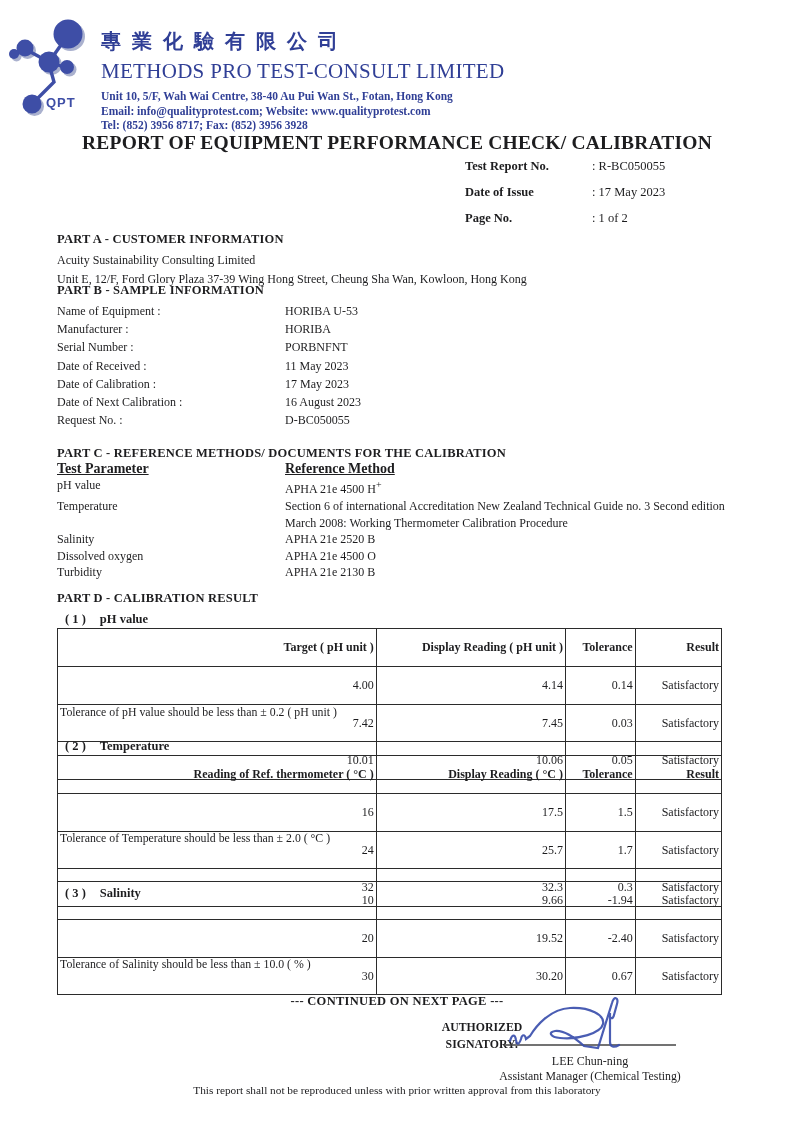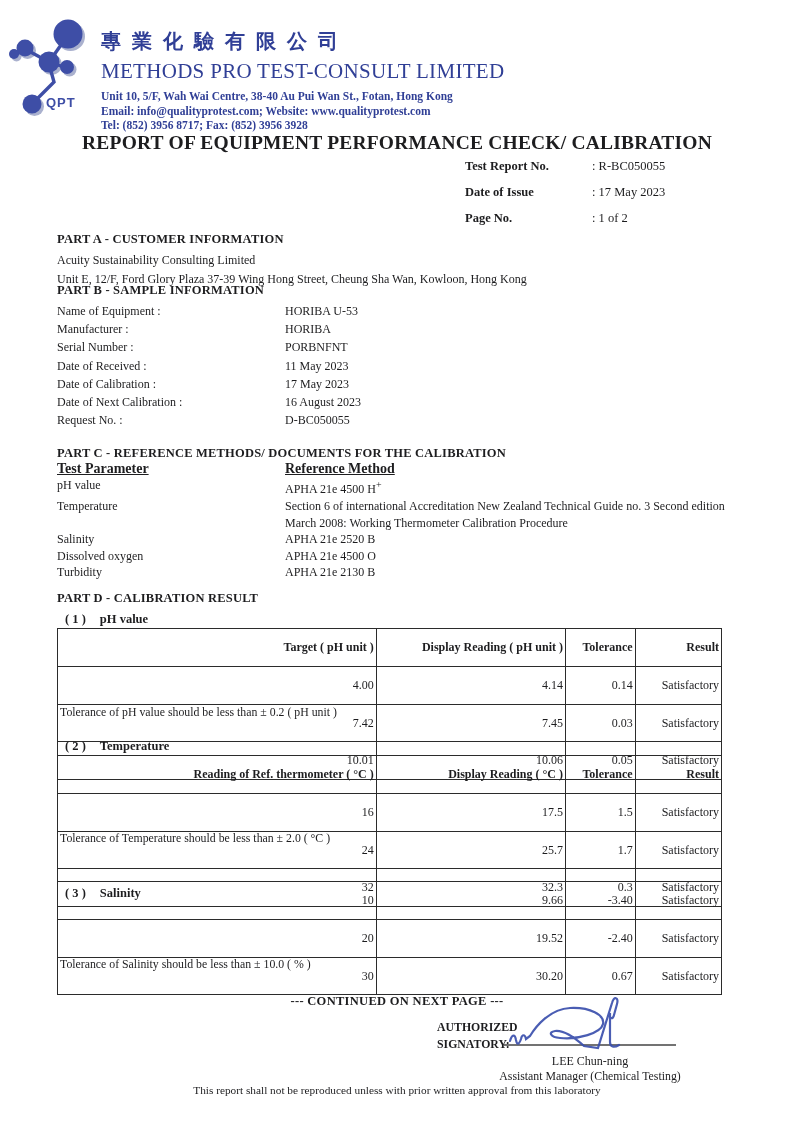--- a/index.html
+++ b/index.html
@@ -47,21 +47,21 @@
   .cal-table th,.cal-table td{border:1px solid #2b2b2b;text-align:right;padding:11px 2px;line-height:14.8px;font-weight:400;}
   .cal-table th{font-weight:700;}
   .note{font-size:11.8px;}
 
   .cap1{top:612px;} .tb1{left:57px;top:628px;} .nt1{left:60px;top:705px;}
   .cap2{top:739px;} .tb2{left:57px;top:755px;} .nt2{left:60px;top:831px;}
   .cap3{top:866px;margin-top:20px;} .tb3{left:57px;top:881px;} .nt3{left:60px;top:957px;}
 
   .continued{left:0;top:994px;width:100%;text-align:center;font-size:12.5px;font-weight:600;letter-spacing:.3px;}
 
-  .sig-label{left:437px;top:1019px;width:90px;font-weight:700;font-size:11.8px;line-height:17px;}
+  .sig-label{left:437px;top:1019px;width:90px;text-align:center;font-weight:700;font-size:11.8px;line-height:17px;}
   .sig-draw{left:500px;top:994px;width:180px;height:62px;}
   .sig-name{left:500px;top:1054px;width:180px;text-align:center;font-size:12px;}
   .sig-role{left:468px;top:1069px;width:244px;text-align:center;font-size:11.8px;}
 
   .footer{left:0;top:1084px;width:100%;text-align:center;font-size:11.3px;}
 </style>
 </head>
 <body>
 
 <div class="page">
@@ -262,21 +262,21 @@
       <colgroup>
           <col style="width:48%">
           <col style="width:28.5%">
           <col style="width:10.5%">
           <col style="width:13%">
         </colgroup>
       <tbody>
       <tr>
         <td>10</td>
         <td>9.66</td>
-        <td>-3.40</td>
+        <td>-1.94</td>
         <td>Satisfactory</td>
       </tr>
       <tr>
         <td>20</td>
         <td>19.52</td>
         <td>-2.40</td>
         <td>Satisfactory</td>
       </tr>
       <tr>
         <td>30</td>

